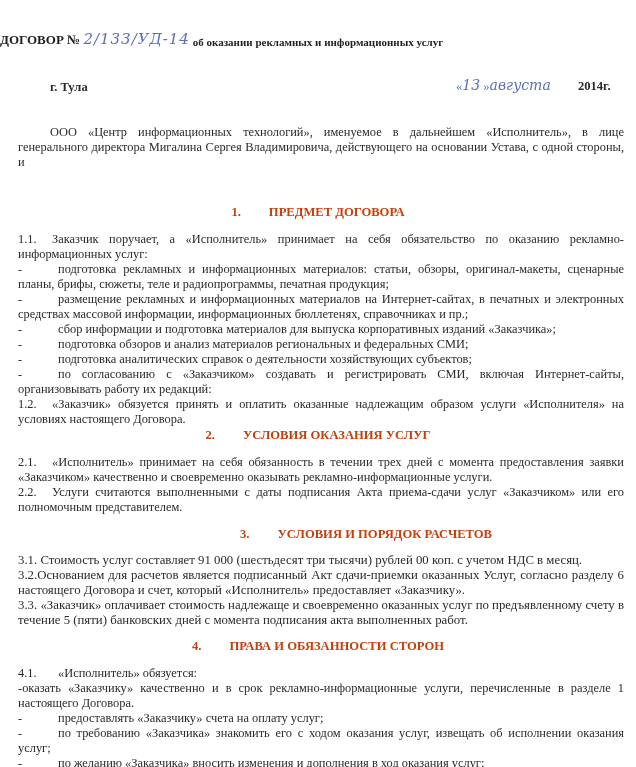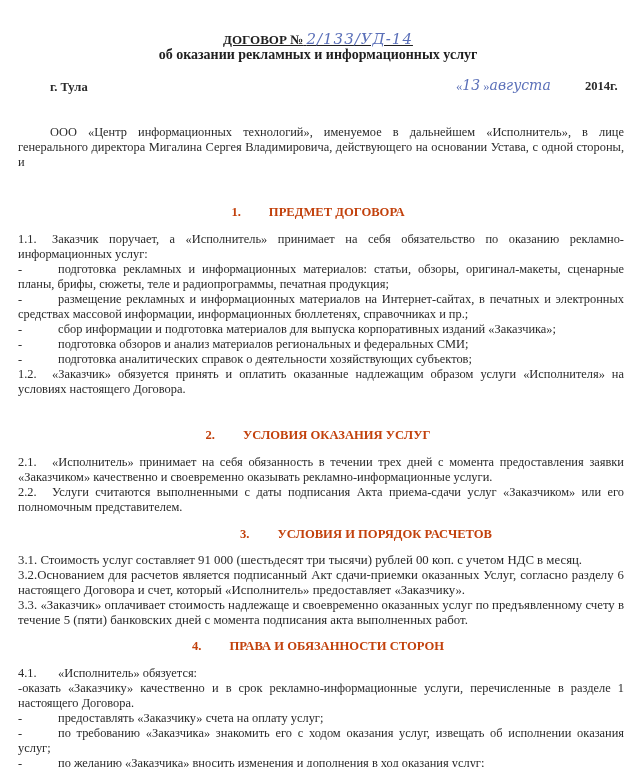--- a/index.html
+++ b/index.html
@@ -1,28 +1,28 @@
 <!DOCTYPE html>
 <html><head>
 <meta charset="utf-8">
 <style>
   html, body { margin:0; padding:0; background:#ffffff; }
   body {
     width:636px; height:767px; overflow:hidden; position:relative;
     font-family:"Liberation Serif", serif; color:#2a2a2a; font-size:12.4px;
   }
   .page { position:absolute; left:0; top:0; width:636px; height:767px; background:#fff; }
-  .title-row { position:absolute; top:30px; left:0; width:636px; text-align:center; font-weight:bold; font-size:13px; color:#1f1f1f;text-decoration:underline; }
+  .title-row { position:absolute; top:30px; left:0; width:636px; text-align:left; font-weight:bold; font-size:13px; color:#1f1f1f; }
   .title-row .hand { font-family:"DejaVu Serif", serif; font-style:italic; font-weight:normal; color:#5a6fb8; font-size:15px; letter-spacing:1px; }
-  .subtitle { position:absolute; top:47px; left:0; width:636px; text-align:center; font-weight:bold; font-size:14px; color:#1f1f1f; }
+  .subtitle { position:absolute; top:36px; left:0; width:636px; text-align:center; font-weight:bold; font-size:11px; color:#1f1f1f; }
   .city { position:absolute; top:80px; left:50px; font-weight:bold; font-size:12.6px; }
   .date { position:absolute; top:77px; left:456px; font-size:12.6px; font-weight:bold; }
   .date .hand { font-family:"DejaVu Serif", serif; font-style:italic; font-weight:normal; color:#5a6fb8; font-size:14px;margin-top:18px; }
   .date .q { color:#5a6fb8; font-weight:normal; }
-  .date .yr { margin-left:31px; }
+  .date .yr { margin-left:24px; }
   .block { position:absolute; left:18px; width:606px; line-height:15px; text-align:justify; }
   .indent { text-indent:32px; }
   .p { margin:0; }
   .sec { position:absolute; left:0; width:636px; text-align:center; font-weight:bold; font-size:12.6px; color:#c2410c; }
   .sec .num { display:inline-block; margin-right:28px; }
   .dash { display:inline-block; width:40px; text-indent:0; }
   .pn { display:inline-block; width:34px; }
 </style>
 </head>
 <body>
@@ -49,20 +49,21 @@
   <div class="sec" style="top:205px;">
     <span class="num">1.</span><span>ПРЕДМЕТ ДОГОВОРА</span>
   </div>
   <div class="block" style="top:232px;">
     <p class="p"><span class="pn">1.1.</span><span>Заказчик поручает, а «Исполнитель» принимает на себя обязательство по оказанию рекламно-информационных услуг:</span></p>
     <p class="p"><span class="dash">-</span><span>подготовка рекламных и информационных материалов: статьи, обзоры, оригинал-макеты, сценарные планы, брифы, сюжеты, теле и радиопрограммы, печатная продукция;</span></p>
     <p class="p"><span class="dash">-</span><span>размещение рекламных и информационных материалов на Интернет-сайтах, в печатных и электронных средствах массовой информации, информационных бюллетенях, справочниках и пр.;</span></p>
     <p class="p"><span class="dash">-</span><span>сбор информации и подготовка материалов для выпуска корпоративных изданий «Заказчика»;</span></p>
     <p class="p"><span class="dash">-</span><span>подготовка обзоров и анализ материалов региональных и федеральных СМИ;</span></p>
     <p class="p"><span class="dash">-</span><span>подготовка аналитических справок о деятельности хозяйствующих субъектов;</span></p>
+    <p class="p"><span class="dash">-</span><span>по согласованию с «Заказчиком» создавать и регистрировать СМИ, включая Интернет-сайты, организовывать работу их редакций:</span></p>
     <p class="p"><span class="pn">1.2.</span><span>«Заказчик» обязуется принять и оплатить оказанные надлежащим образом услуги «Исполнителя» на условиях настоящего Договора.</span></p>
   </div>
 
   <div class="sec" style="top:428px;">
     <span class="num">2.</span><span>УСЛОВИЯ ОКАЗАНИЯ УСЛУГ</span>
   </div>
   <div class="block" style="top:455px;">
     <p class="p"><span class="pn">2.1.</span><span>«Исполнитель» принимает на себя обязанность в течении трех дней с момента предоставления заявки «Заказчиком» качественно и своевременно оказывать рекламно-информационные услуги.</span></p>
     <p class="p"><span class="pn">2.2.</span><span>Услуги считаются выполненными с даты подписания Акта приема-сдачи услуг «Заказчиком» или его полномочным представителем.</span></p>
   </div>

